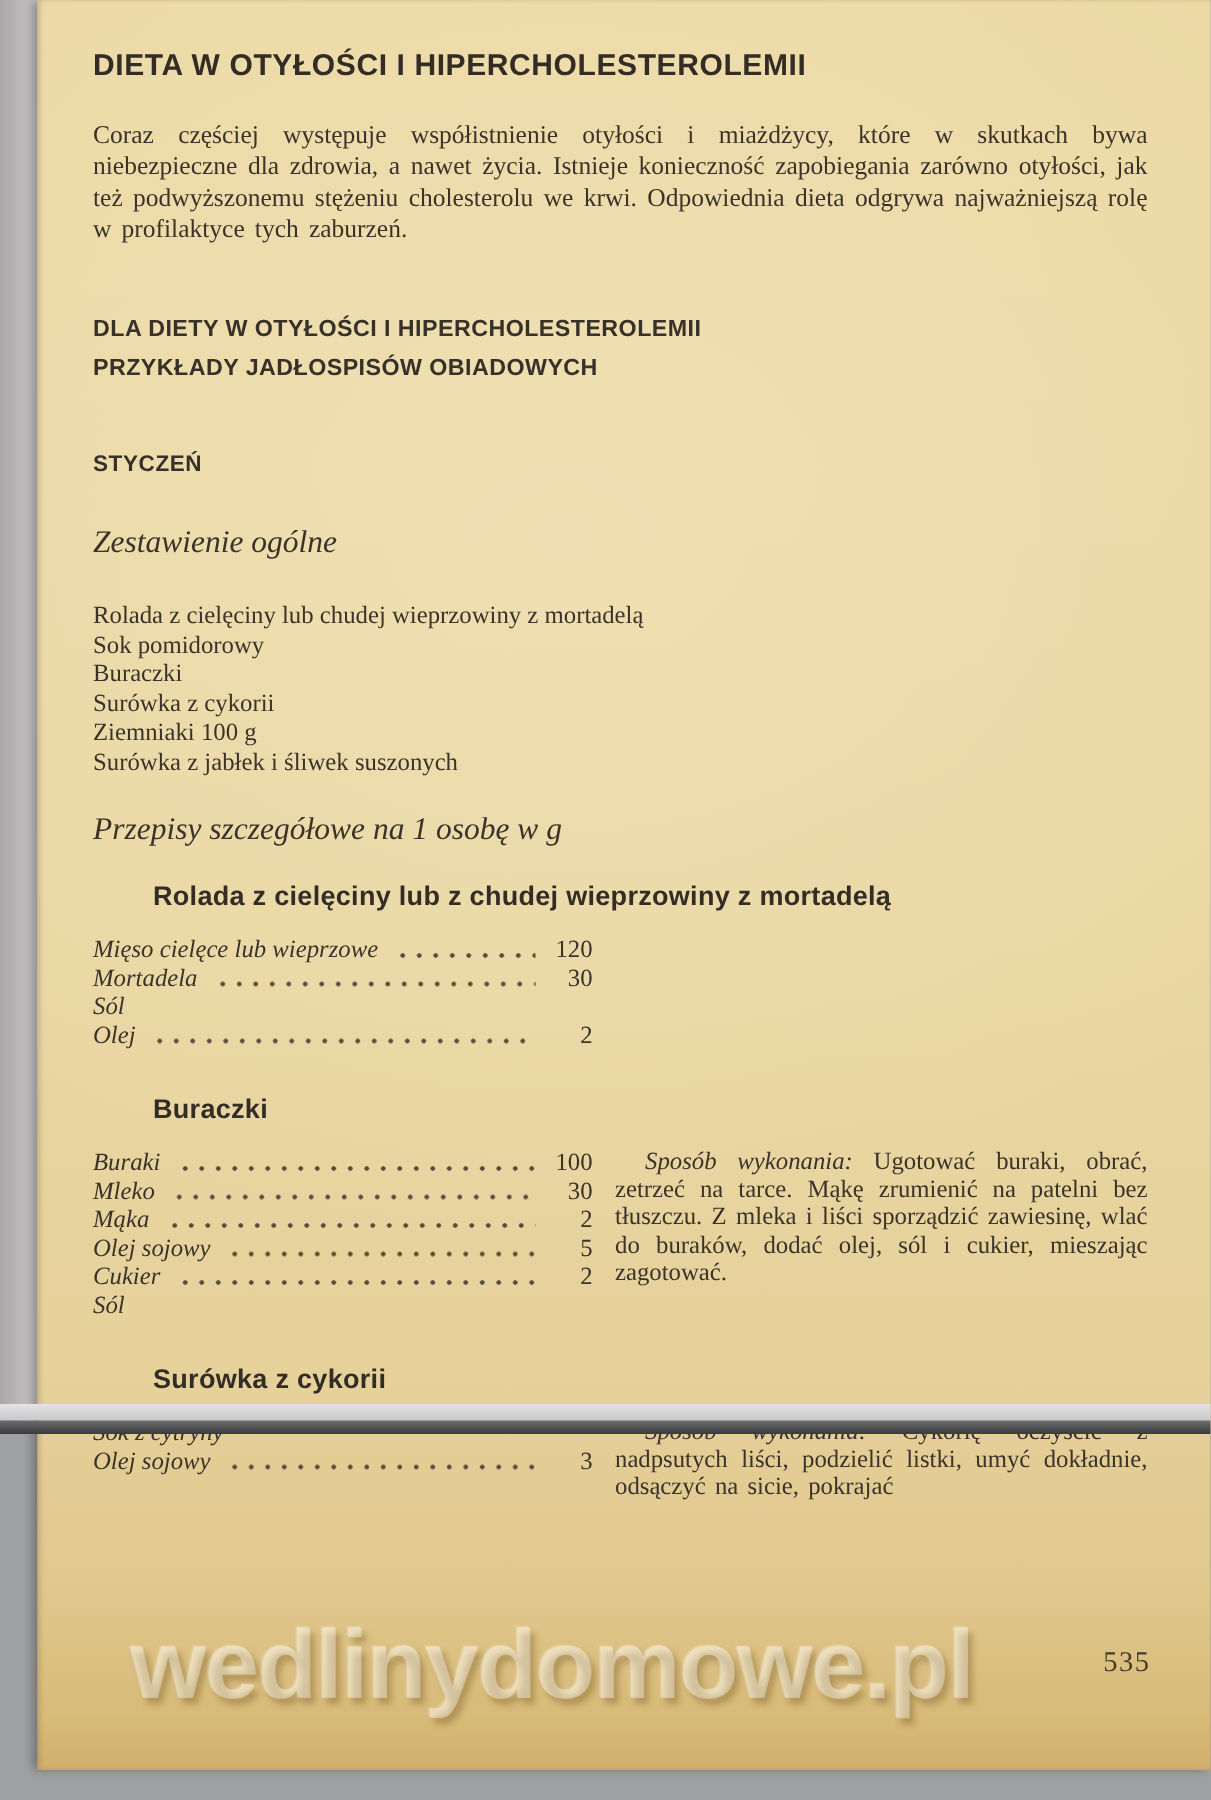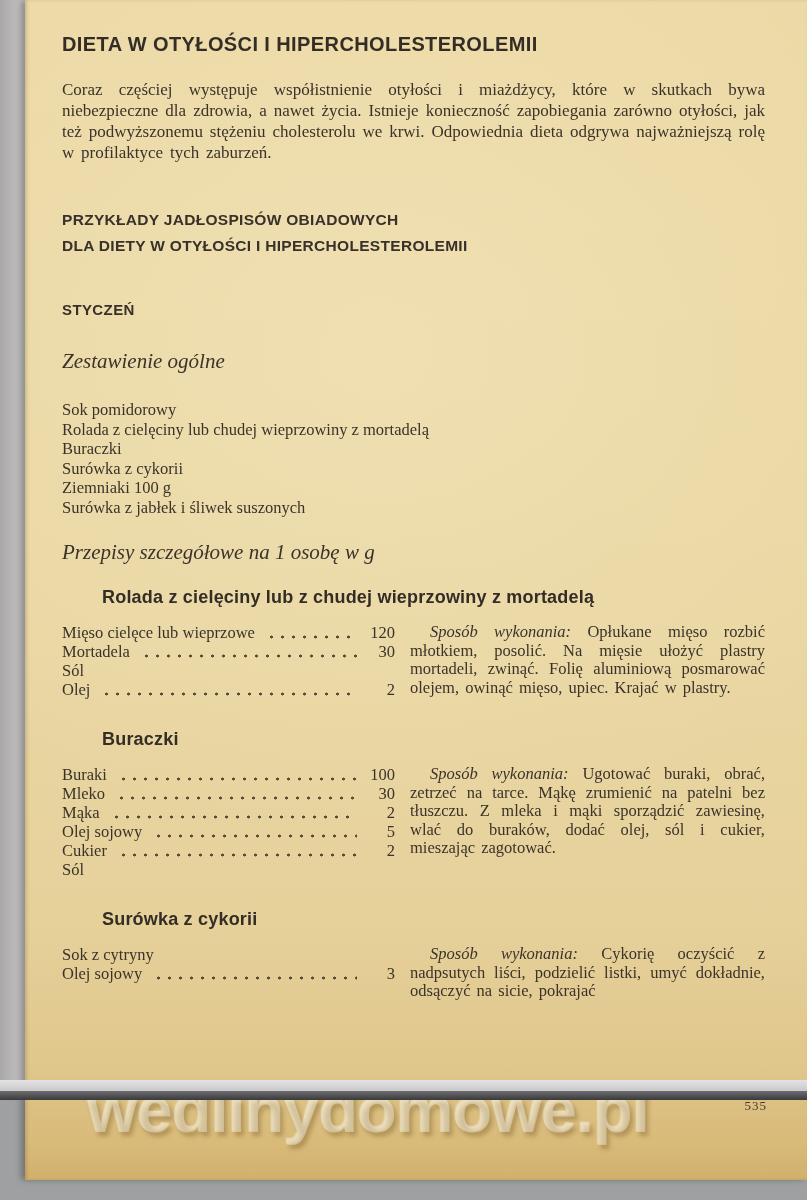--- a/index.html
+++ b/index.html
@@ -3,21 +3,21 @@
 <meta charset="utf-8">
 <style>
   html,body{margin:0;padding:0;}
   body{
     width:807px;height:1200px;
     background:#9fa0a2;
     font-family:"Liberation Serif", serif;
     overflow:hidden;
   }
   .scan{
-    position:relative;width:807px;height:1100px;
+    position:relative;width:807px;height:956px;
     background:linear-gradient(90deg,#a9a7a8 0px,#bab8b9 14px,#c6c4c5 25px);
   }
   .page{
     position:absolute;left:25px;top:0;width:782px;height:1180px;
     background:
       radial-gradient(ellipse 900px 700px at 45% 30%, rgba(255,248,220,0.25), rgba(0,0,0,0) 70%),
       linear-gradient(180deg,#ecd9a6 0%,#e9d6a2 55%,#e6d19b 78%,#e0c78c 90%,#d8ba79 97%,#d2b06c 100%);
     box-shadow:-4px 0 6px rgba(0,0,0,0.28), inset 2px 0 3px rgba(120,95,50,0.25);
   }
   .content{
@@ -59,21 +59,21 @@
     font-weight:bold;font-size:18px;letter-spacing:0.2px;color:#332d26;
     margin-top:30px;
     margin-left:40px;
   }
   .recipe-title.first{margin-top:22px;}
   .recipe-row{
     display:flex;margin-top:15px;
   }
   .ingredients{width:333px;flex:none;font-size:16.5px;line-height:19px;}
   .ing-row{display:flex;align-items:baseline;}
-  .ing-name{white-space:nowrap;}
+  .ing-name{white-space:nowrap;font-style:italic;}
   .leader{
     flex:1;height:6px;align-self:flex-end;
     margin:0 4px 3px 9px;
     background-image:radial-gradient(circle, rgba(62,52,40,0.85) 1.3px, rgba(0,0,0,0) 1.7px);
     background-size:11px 6px;background-repeat:repeat-x;background-position:2px 1px;
   }
   .ing-row.bare .leader{background:none;}
   .ing-amt{flex:none;width:34px;text-align:right;white-space:nowrap;}
   .method{
     flex:1;margin-left:15px;
@@ -85,21 +85,21 @@
   .watermark{
     position:absolute;left:62px;top:1072px;width:680px;
     font-family:"Liberation Sans", sans-serif;
     font-weight:bold;font-size:65px;letter-spacing:-1px;
     color:rgba(255,252,238,0.38);
     text-shadow:3px 4px 4px rgba(130,100,45,0.45), -1px -1px 1px rgba(255,255,255,0.25);
     white-space:nowrap;
   }
   .page-number{
     position:absolute;right:40px;top:1098px;
-    font-size:13px;color:#453c30;letter-spacing:1px;margin-left:48px;
+    font-size:19px;color:#453c30;letter-spacing:1px;margin-left:48px;
   }
   .bottom-light{
     position:absolute;left:0;bottom:9px;width:807px;height:11px;
     background:linear-gradient(180deg,#e3e3e5,#c9c9cb);
   }
   .bottom-dark{
     position:absolute;left:0;bottom:0;width:807px;height:9px;
     background:linear-gradient(180deg,#6d6d6f,#3a3a3c);
   }
 </style>
@@ -108,32 +108,32 @@
 
 <div class="scan">
   <div class="page">
     <div class="content">
 
       <h1 class="page-title">DIETA W OTYŁOŚCI I HIPERCHOLESTEROLEMII</h1>
 
       <p class="body-text intro">Coraz częściej występuje współistnienie otyłości i miażdżycy, które w skutkach bywa niebezpieczne dla zdrowia, a nawet życia. Istnieje konieczność zapobiegania zarówno otyłości, jak też podwyższonemu stężeniu cholesterolu we krwi. Odpowiednia dieta odgrywa najważniejszą rolę w profilaktyce tych zaburzeń.</p>
 
       <div class="subhead">
+        <div>DLA DIETY W OTYŁOŚCI I HIPERCHOLESTEROLEMII</div>
         <div>PRZYKŁADY JADŁOSPISÓW OBIADOWYCH</div>
-        <div>DLA DIETY W OTYŁOŚCI I HIPERCHOLESTEROLEMII</div>
       </div>
 
 
       <h3 class="month">STYCZEŃ</h3>
 
       <p class="italic-label menu-label">Zestawienie ogólne</p>
 
       <div class="menu-list">
+        <div>Rolada z cielęciny lub chudej wieprzowiny z mortadelą</div>
         <div>Sok pomidorowy</div>
-        <div>Rolada z cielęciny lub chudej wieprzowiny z mortadelą</div>
         <div>Buraczki</div>
         <div>Surówka z cykorii</div>
         <div>Ziemniaki 100 g</div>
         <div>Surówka z jabłek i śliwek suszonych</div>
       </div>
 
       <p class="italic-label recipes-label">Przepisy szczegółowe na 1 osobę w g</p>
 
       <h2 class="recipe-title first">Rolada z cielęciny lub z chudej wieprzowiny z mortadelą</h2>
       <div class="recipe-row">
@@ -152,66 +152,60 @@
             <span class="ing-name">Sól</span>
             <span class="leader"></span>
             <span class="ing-amt"></span>
           </div>
           <div class="ing-row">
             <span class="ing-name">Olej</span>
             <span class="leader"></span>
             <span class="ing-amt">2</span>
           </div>
         </div>
+      </div>
+
+      <h2 class="recipe-title">Buraczki</h2>
+      <div class="recipe-row">
+        <div class="ingredients">
+          <div class="ing-row">
+            <span class="ing-name">Buraki</span>
+            <span class="leader"></span>
+            <span class="ing-amt">100</span>
+          </div>
+          <div class="ing-row">
+            <span class="ing-name">Mleko</span>
+            <span class="leader"></span>
+            <span class="ing-amt">30</span>
+          </div>
+          <div class="ing-row">
+            <span class="ing-name">Mąka</span>
+            <span class="leader"></span>
+            <span class="ing-amt">2</span>
+          </div>
+          <div class="ing-row">
+            <span class="ing-name">Olej sojowy</span>
+            <span class="leader"></span>
+            <span class="ing-amt">5</span>
+          </div>
+          <div class="ing-row">
+            <span class="ing-name">Cukier</span>
+            <span class="leader"></span>
+            <span class="ing-amt">2</span>
+          </div>
+          <div class="ing-row bare">
+            <span class="ing-name">Sól</span>
+            <span class="leader"></span>
+            <span class="ing-amt"></span>
+          </div>
+        </div>
         <div class="method">
           <p>
             <span class="method-label">Sposób wykonania:</span>
-            <span>Opłukane mięso rozbić młotkiem, posolić. Na mięsie ułożyć plastry mortadeli, zwinąć. Folię aluminiową posmarować olejem, owinąć mięso, upiec. Krajać w plastry.</span>
-          </p>
-        </div>
-      </div>
-
-      <h2 class="recipe-title">Buraczki</h2>
-      <div class="recipe-row">
-        <div class="ingredients">
-          <div class="ing-row">
-            <span class="ing-name">Buraki</span>
-            <span class="leader"></span>
-            <span class="ing-amt">100</span>
-          </div>
-          <div class="ing-row">
-            <span class="ing-name">Mleko</span>
-            <span class="leader"></span>
-            <span class="ing-amt">30</span>
-          </div>
-          <div class="ing-row">
-            <span class="ing-name">Mąka</span>
-            <span class="leader"></span>
-            <span class="ing-amt">2</span>
-          </div>
-          <div class="ing-row">
-            <span class="ing-name">Olej sojowy</span>
-            <span class="leader"></span>
-            <span class="ing-amt">5</span>
-          </div>
-          <div class="ing-row">
-            <span class="ing-name">Cukier</span>
-            <span class="leader"></span>
-            <span class="ing-amt">2</span>
-          </div>
-          <div class="ing-row bare">
-            <span class="ing-name">Sól</span>
-            <span class="leader"></span>
-            <span class="ing-amt"></span>
-          </div>
-        </div>
-        <div class="method">
-          <p>
-            <span class="method-label">Sposób wykonania:</span>
-            <span>Ugotować buraki, obrać, zetrzeć na tarce. Mąkę zrumienić na patelni bez tłuszczu. Z mleka i mąki sporządzić zawiesinę, wlać do buraków, dodać olej, sól i cukier, mieszając zagotować.</span>
+            <span>Ugotować buraki, obrać, zetrzeć na tarce. Mąkę zrumienić na patelni bez tłuszczu. Z mleka i liści sporządzić zawiesinę, wlać do buraków, dodać olej, sól i cukier, mieszając zagotować.</span>
           </p>
         </div>
       </div>
 
       <h2 class="recipe-title">Surówka z cykorii</h2>
       <div class="recipe-row">
         <div class="ingredients">
           <div class="ing-row bare">
             <span class="ing-name">Sok z cytryny</span>
             <span class="leader"></span>

